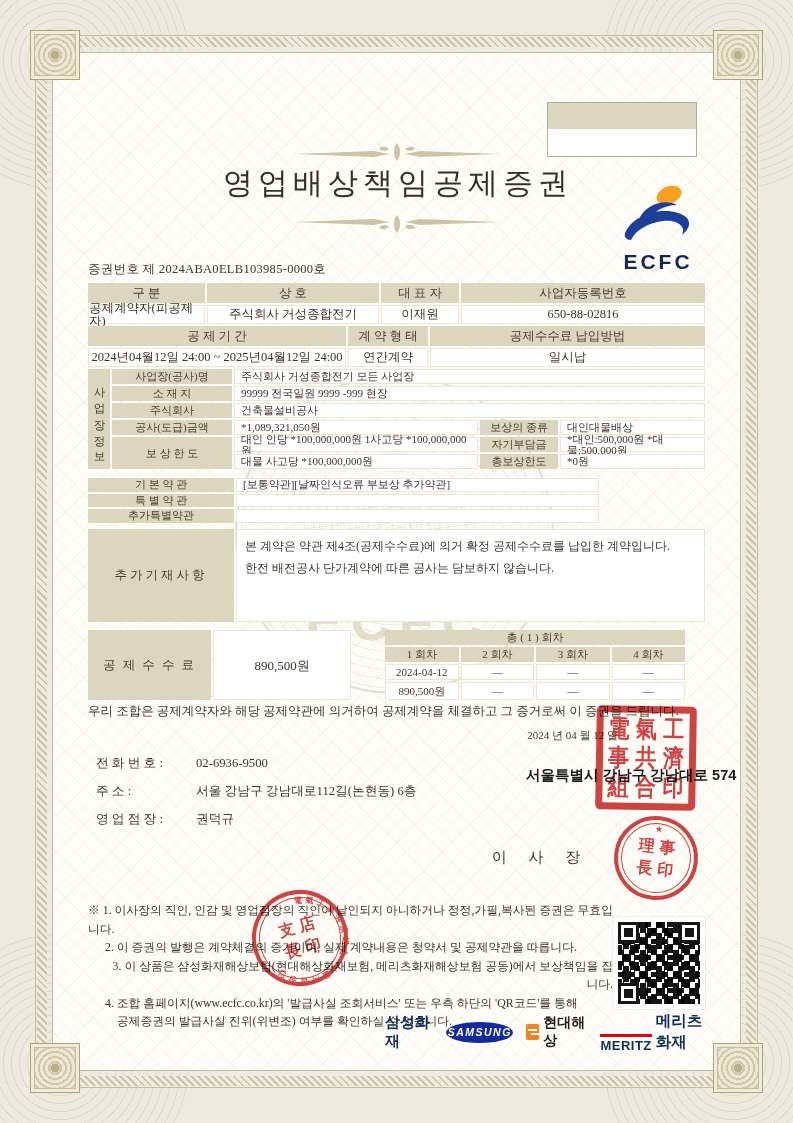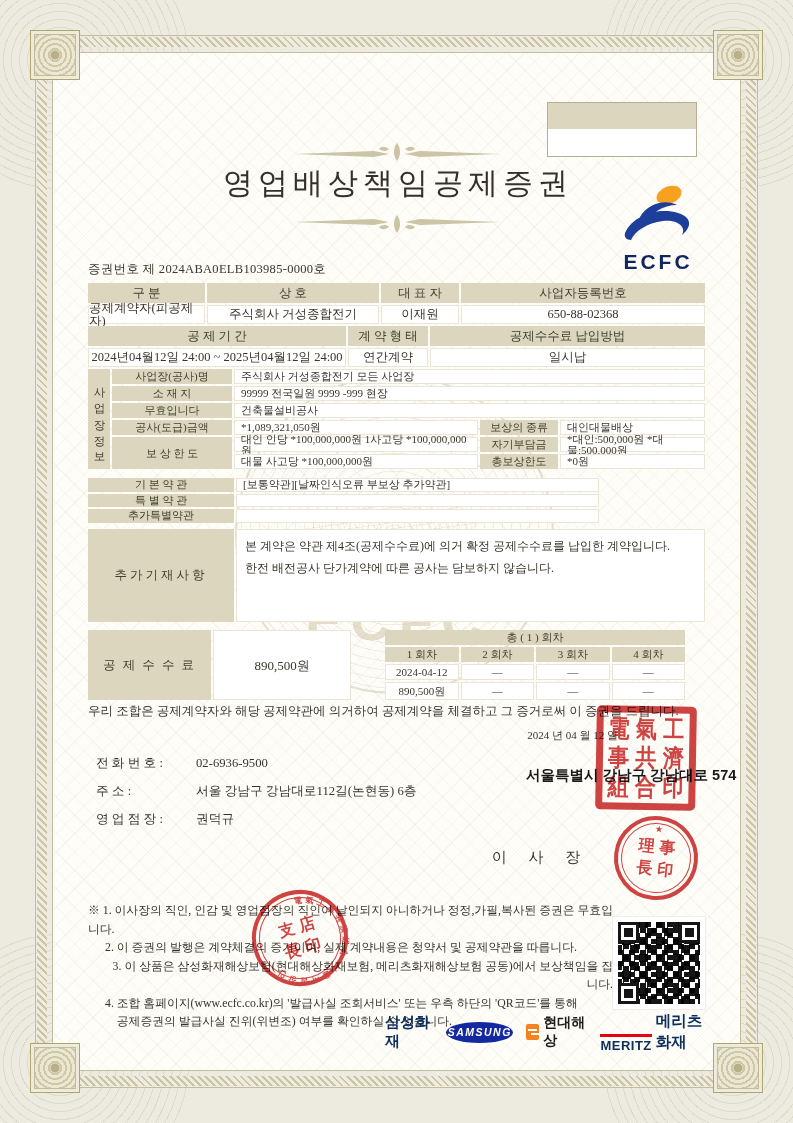--- a/index.html
+++ b/index.html
@@ -171,40 +171,40 @@
   <div class="abs policy" style="left:88px;top:261px;">증권번호 제 2024ABA0ELB103985-0000호</div>
 
   <div class="abs grid" style="left:88px;top:283px;width:617px;grid-template-columns:117px 172px 78px 1fr;grid-template-rows:20px 19px;">
     <div class="c h">구    분</div>
     <div class="c h">상    호</div>
     <div class="c h">대 표 자</div>
     <div class="c h">사업자등록번호</div>
     <div class="c v">공제계약자(피공제자)</div>
     <div class="c v">주식회사 거성종합전기</div>
     <div class="c v">이재원</div>
-    <div class="c v">650-88-02368</div>
+    <div class="c v">650-88-02816</div>
   </div>
 
   <div class="abs grid" style="left:88px;top:326px;width:617px;grid-template-columns:258px 80px 1fr;grid-template-rows:20px 19px;">
     <div class="c h">공 제 기 간</div>
     <div class="c h">계 약 형 태</div>
     <div class="c h">공제수수료 납입방법</div>
     <div class="c v">2024년04월12일  24:00 ~ 2025년04월12일  24:00</div>
     <div class="c v">연간계약</div>
     <div class="c v">일시납</div>
   </div>
 
   <div class="abs grid" style="left:88px;top:369px;width:617px;height:100px;grid-template-columns:22px 1fr;">
     <div class="h vlabel">사업장정보</div>
     <div class="grid" style="grid-template-columns:120px 244px 78px 1fr;grid-auto-rows:15px;">
       <div class="c h small" style="grid-area:1/1;">사업장(공사)명</div>
       <div class="c v small left" style="grid-area:1/2/2/5;">주식회사 거성종합전기 모든 사업장</div>
       <div class="c h small" style="grid-area:2/1;">소  재  지</div>
       <div class="c v small left" style="grid-area:2/2/3/5;">99999 전국일원 9999 -999 현장</div>
-      <div class="c h small" style="grid-area:3/1;">무효입니다</div>
+      <div class="c h small" style="grid-area:3/1;">주식회사</div>
       <div class="c v small left" style="grid-area:3/2/4/5;">건축물설비공사</div>
       <div class="c h small" style="grid-area:4/1;">공사(도급)금액</div>
       <div class="c v small left" style="grid-area:4/2;">*1,089,321,050원</div>
       <div class="c h small" style="grid-area:4/3;">보상의 종류</div>
       <div class="c v small left" style="grid-area:4/4;">대인대물배상</div>
       <div class="c h small" style="grid-area:5/1/7/2;">보 상 한 도</div>
       <div class="c v small left" style="grid-area:5/2;">대인 인당  *100,000,000원  1사고당 *100,000,000원</div>
       <div class="c h small" style="grid-area:5/3;">자기부담금</div>
       <div class="c v small left" style="grid-area:5/4;">*대인:500,000원 *대물:500,000원</div>
       <div class="c v small left" style="grid-area:6/2;">대물 사고당        *100,000,000원</div>

